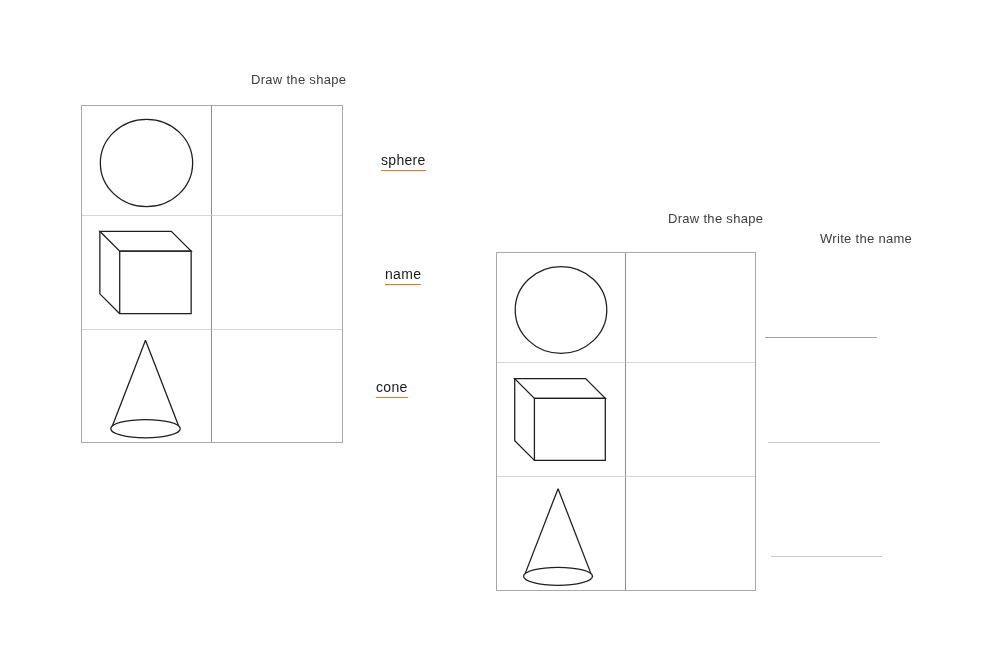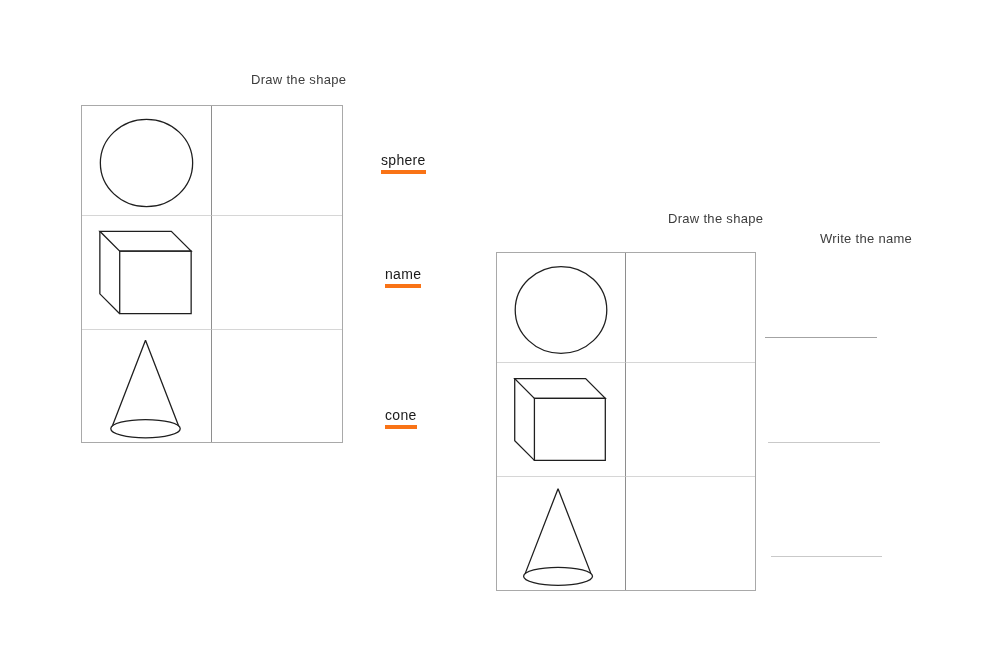--- a/index.html
+++ b/index.html
@@ -35,21 +35,21 @@
   .shape-table .row-div { border-bottom: 1px solid #d6d6d6; }
 
   svg { display: block; }
   .ink { stroke: #1f1f1f; stroke-width: 1.3; fill: none; }
 
   
   .shape-label {
     font-size: 14px;
     color: #1a1a1a;
     letter-spacing: 0.3px;
-    border-bottom: 4px solid #f97316;
+    border-bottom: 1px solid #f97316;
     padding-bottom: 2px;
     display: inline-block;
     white-space: nowrap;
   }
 
   
   .answer-line {
     height: 1px;
     background: #c9c9c9;
   }
@@ -84,21 +84,21 @@
       <svg width="130" height="112" viewBox="0 0 130 112">
         <ellipse class="ink" cx="64" cy="99" rx="35" ry="9.2"></ellipse>
         <path class="ink" d="M64,10 L30.5,96.5 M64,10 L97.5,96.5"></path>
       </svg>
     </div>
     <div class="cell"></div>
   </div>
 
   <div class="abs shape-label" style="left:381px; top:152px;">sphere</div>
   <div class="abs shape-label" style="left:385px; top:266px;">name</div>
-  <div class="abs shape-label" style="left:385px; top:379px;margin-top:28px;">cone</div>
+  <div class="abs shape-label" style="left:376px; top:379px;">cone</div>
 </div>
 
 <div class="abs" style="left:470px; top:0; width:530px; height:667px;">
 
   <div class="abs ws-title" style="left:174px; top:211px;">Draw the shape</div>
 
   <div class="abs ws-title" style="left:326px; top:231px;">Write the name</div>
 
   <div class="abs shape-table" style="left:26px; top:252px; width:260px; height:339px; grid-template-columns:129px 1fr; grid-template-rows:110px 114px 1fr;">
 

